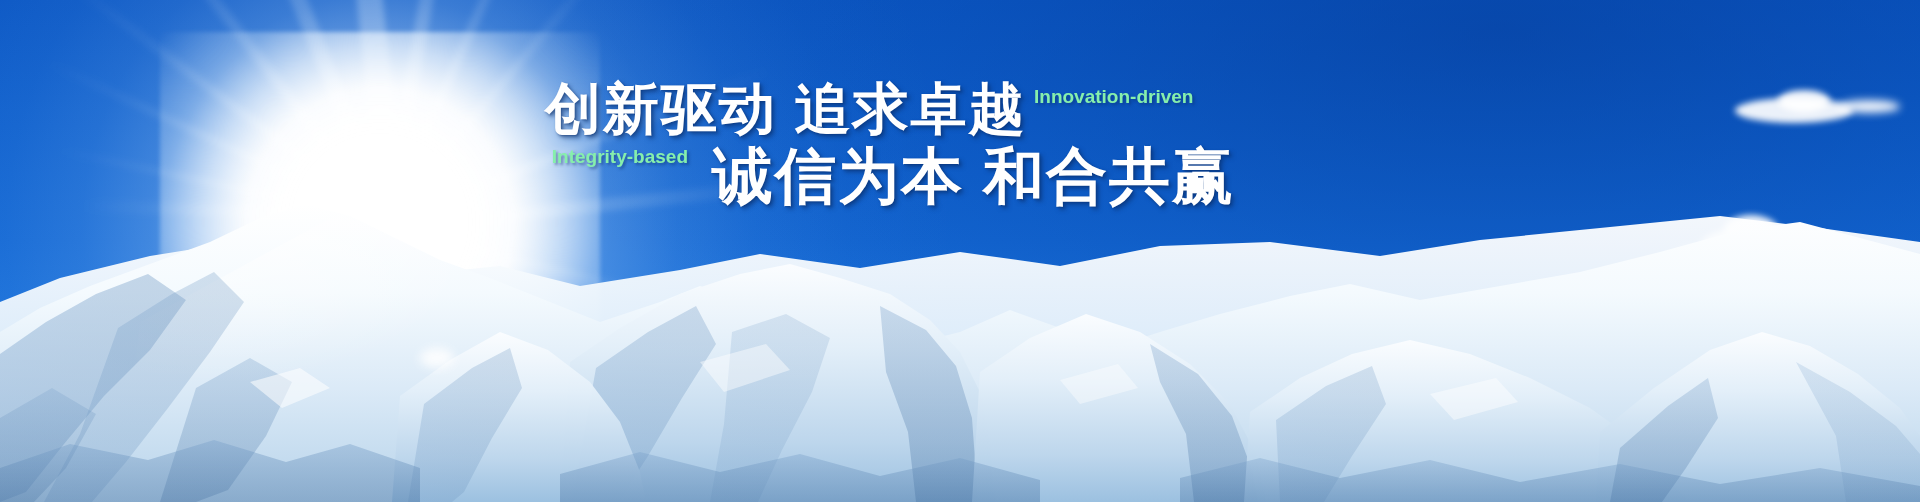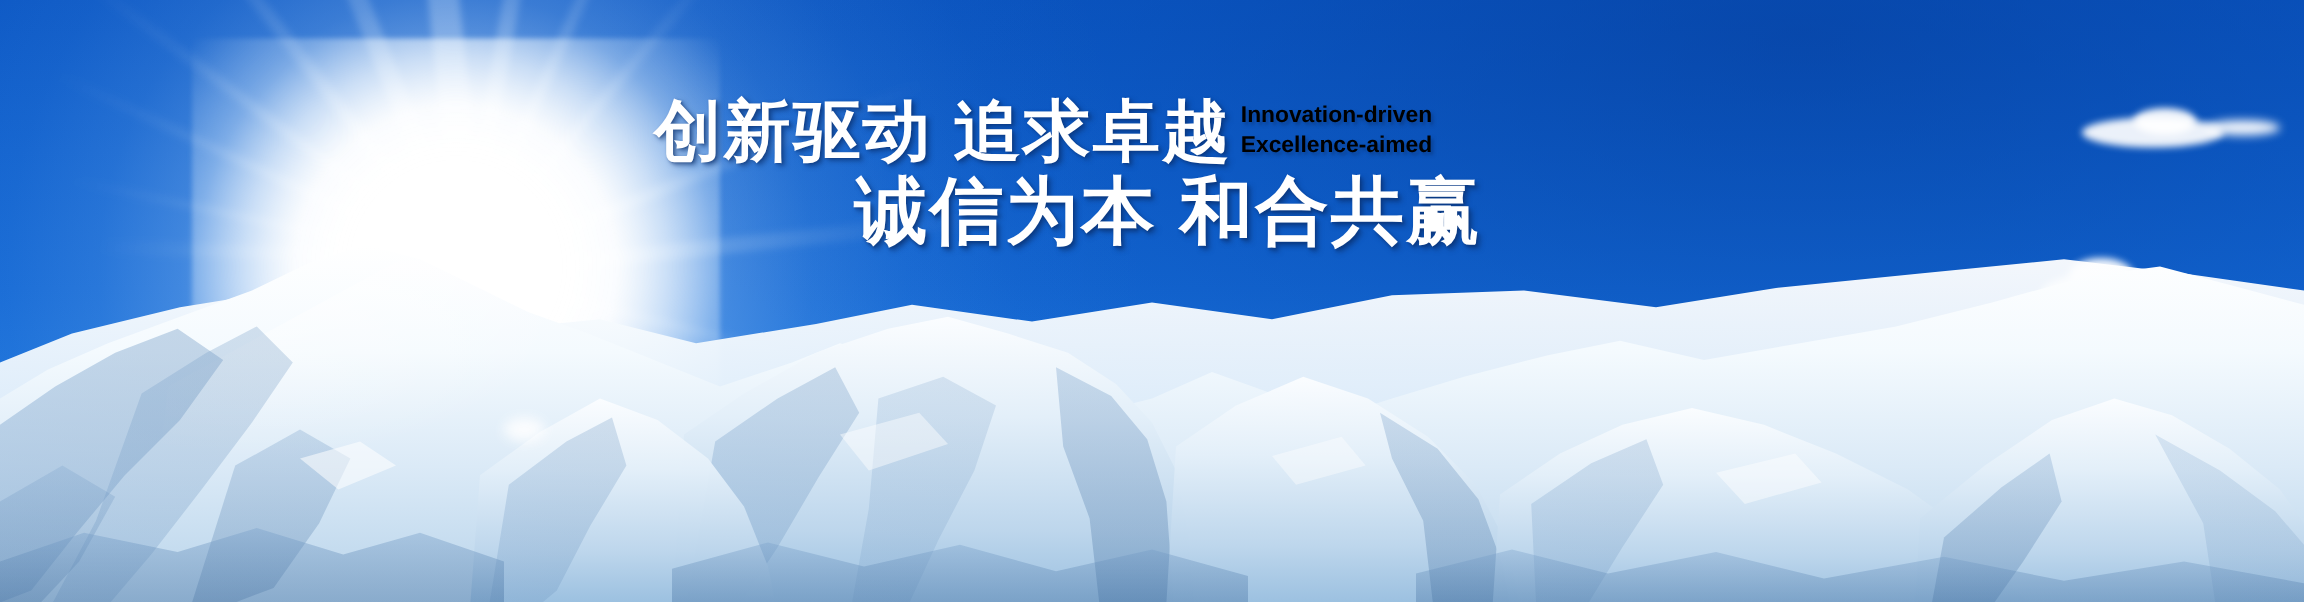--- a/index.html
+++ b/index.html
@@ -114,21 +114,21 @@
     white-space: nowrap;
     text-shadow:
       3px 3px 4px rgba(10,45,105,0.55),
       1px 1px 2px rgba(10,45,105,0.45);
   }
   .cn-line1 { left: 545px; top: 72px; font-size: 56px; }
   .cn-line2 { left: 712px; top: 136px; font-size: 61px; }
 
   .en {
     position: absolute;
-    color: #000000;
+    color: #86efac;
     font-weight: 700;
     font-size: 19px;
     line-height: 25px;
     white-space: nowrap;
     text-shadow: 2px 2px 3px rgba(10,45,105,0.5);
   }
   .en-right { left: 1034px; top: 84px; text-align: left; }
   .en-left  { left: 528px;  top: 144px; text-align: right; width: 160px; }
 </style>
 </head>
@@ -265,20 +265,20 @@
 
   <div class="cloud" style="left:420px;top:348px;width:34px;height:20px;opacity:0.9;filter:blur(5px);"></div>
 
   <div class="copy">
     <div class="cn cn-line1">创新驱动  追求卓越</div>
 
     <div class="cn cn-line2">诚信为本  和合共赢</div>
 
     <div class="en en-right">
       <div>Innovation-driven</div>
-      <div>Excellence-aimed</div>
     </div>
 
     <div class="en en-left">
+      <div>Integrity-based</div>
     </div>
   </div>
 
 </div>
 
 </body></html>

